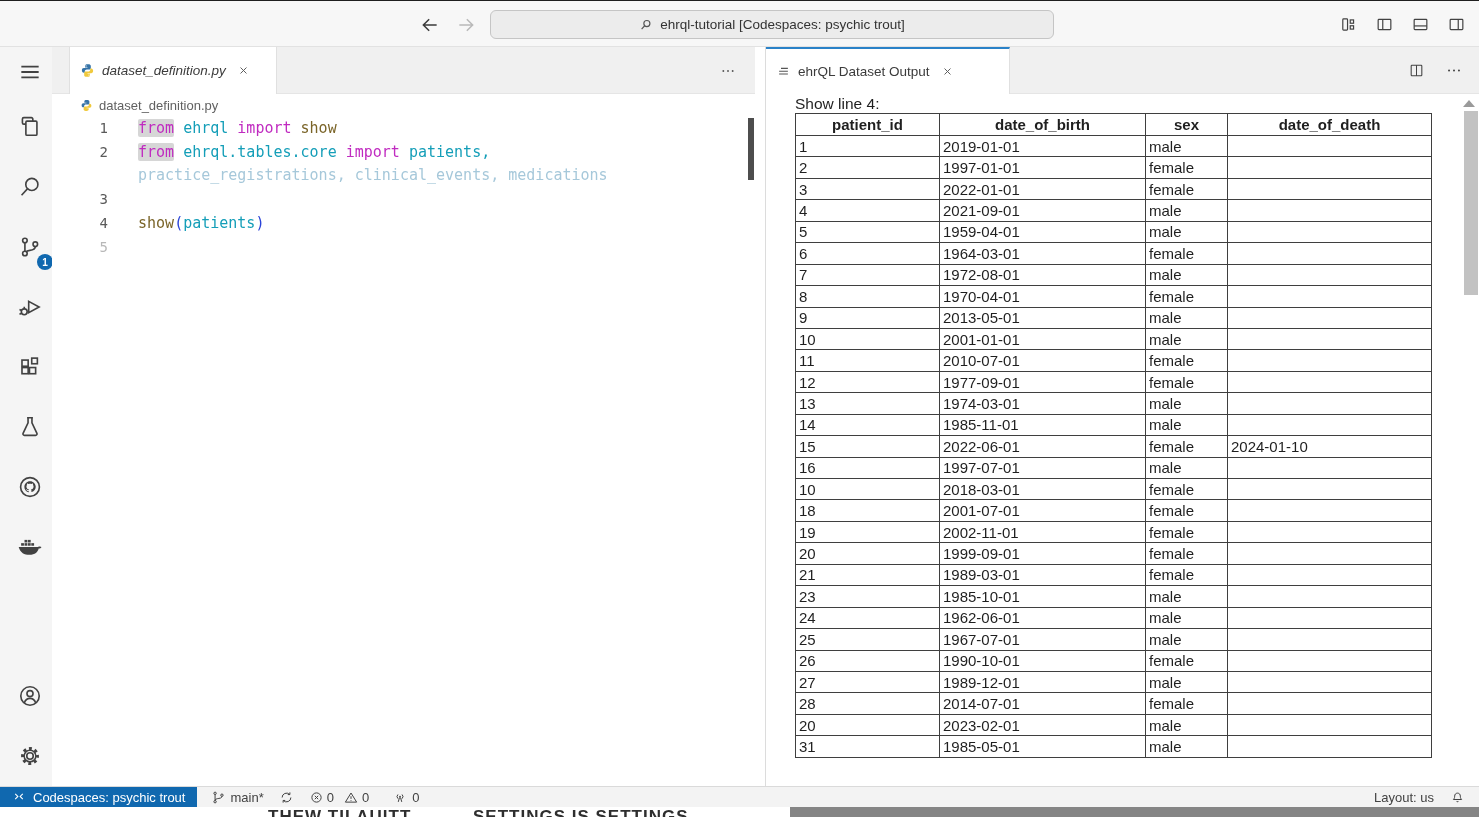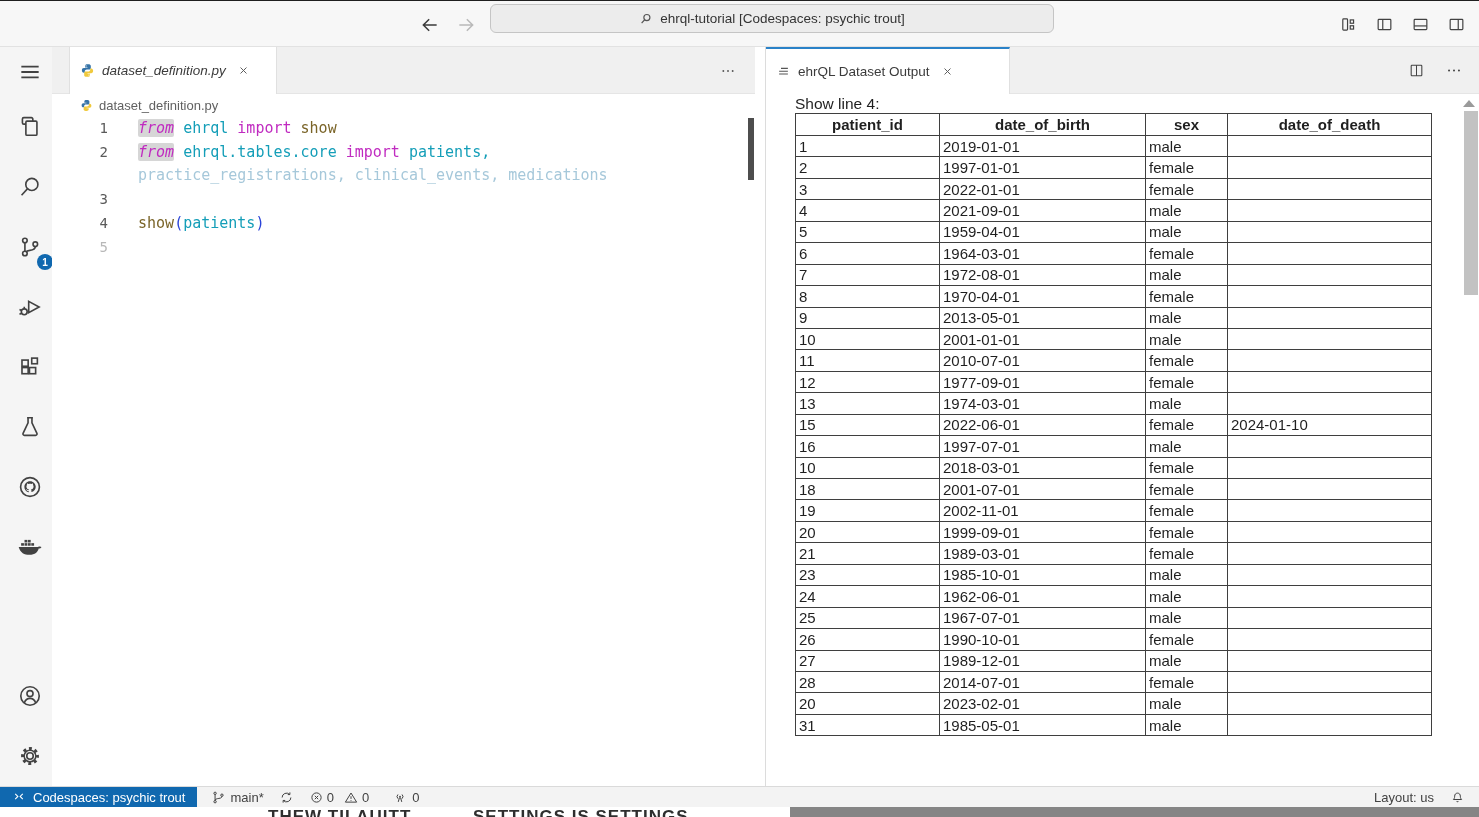--- a/index.html
+++ b/index.html
@@ -7,21 +7,21 @@
        font-family:"Liberation Sans",sans-serif;color:#3b3b3b;}
   .topline{position:absolute;top:0;left:0;width:1479px;height:1px;background:#1f1f1f;}
   .toptick{position:absolute;top:0;left:237px;width:1px;height:8px;background:#1f1f1f;}
 
   
   .titlebar{position:absolute;top:1px;left:0;width:1479px;height:46px;background:#f7f7f7;
             border-bottom:1px solid #e2e2e2;box-sizing:border-box;}
   .nav{position:absolute;left:420px;top:14px;display:flex;gap:16px;align-items:center;}
   .nav .ic{color:#3b3b3b}
   .nav .fwd{color:#b9b9b9}
-  .searchbox{position:absolute;left:490px;top:3px;width:564px;height:29px;background:#ececec;
+  .searchbox{position:absolute;left:490px;top:9px;width:564px;height:29px;background:#ececec;
              border:1px solid #c5c5c5;border-radius:6px;box-sizing:border-box;
              display:flex;align-items:center;justify-content:center;gap:7px;
              font-size:13.5px;color:#333;}
   .winicons{position:absolute;right:13px;top:14px;display:flex;gap:17px;color:#424242;}
 
   
   .activitybar{position:absolute;left:0;top:47px;width:61px;height:739px;background:#f5f5f5;
                border-right:1px solid #cfcfcf;box-sizing:border-box;
                display:flex;flex-direction:column;}
   .ab-item{width:60px;height:60px;display:flex;align-items:center;justify-content:center;
@@ -42,21 +42,21 @@
   .tab1{left:17px;width:208px;border-left:1px solid #e0e0e0;font-style:italic;}
   .tab-close{color:#5a5a5a;display:inline-flex;margin-left:4px;cursor:pointer;}
   .more1{position:absolute;right:18px;top:16px;color:#555;}
   .breadcrumb{height:22px;display:flex;align-items:center;gap:6px;padding-left:28px;
               font-size:13px;color:#616161;background:#fff;}
   .editor{position:relative;font-family:"DejaVu Sans Mono",monospace;font-size:15px;}
   .codeline{display:flex;height:23.8px;align-items:center;}
   .lnum{width:56px;text-align:right;color:#5a5a5a;font-size:14px;flex:none;}
   .lnum.dim{color:#b8b8b8;}
   .ltext{padding-left:30px;white-space:pre;color:#333;}
-  .tk.hl{background:#d6d6d6;border-radius:2px;font-style:italic;}
+  .tk.hl{background:#d6d6d6;border-radius:2px;}
   .c-kw{color:var(--keyword);} .c-mod{color:var(--module);} .c-fn{color:var(--function);}
   .c-par{color:var(--paren);} .c-dim{color:var(--dimmed);}
   .ed-scroll{position:absolute;right:1px;top:2px;width:6px;height:62px;background:#4d4d4d;}
 
   
   .group2{position:absolute;left:765px;top:47px;width:714px;height:739px;background:#fff;
           border-left:1px solid #dcdcdc;box-sizing:border-box;}
   .tab2{left:0;width:244px;border-top:2px solid var(--tab_active_border);}
   .actions2{position:absolute;right:16px;top:15px;display:flex;gap:20px;color:#424242;}
   .webview{position:absolute;left:0;top:47px;right:0;bottom:0;background:#fff;overflow:hidden;}
@@ -437,20 +437,26 @@
             <td>female</td>
             <td></td>
           </tr>
           <tr>
             <td>13</td>
             <td>1974-03-01</td>
             <td>male</td>
             <td></td>
           </tr>
           <tr>
+            <td>14</td>
+            <td>1985-11-01</td>
+            <td>male</td>
+            <td></td>
+          </tr>
+          <tr>
             <td>15</td>
             <td>2022-06-01</td>
             <td>female</td>
             <td>2024-01-10</td>
           </tr>
           <tr>
             <td>16</td>
             <td>1997-07-01</td>
             <td>male</td>
             <td></td>

